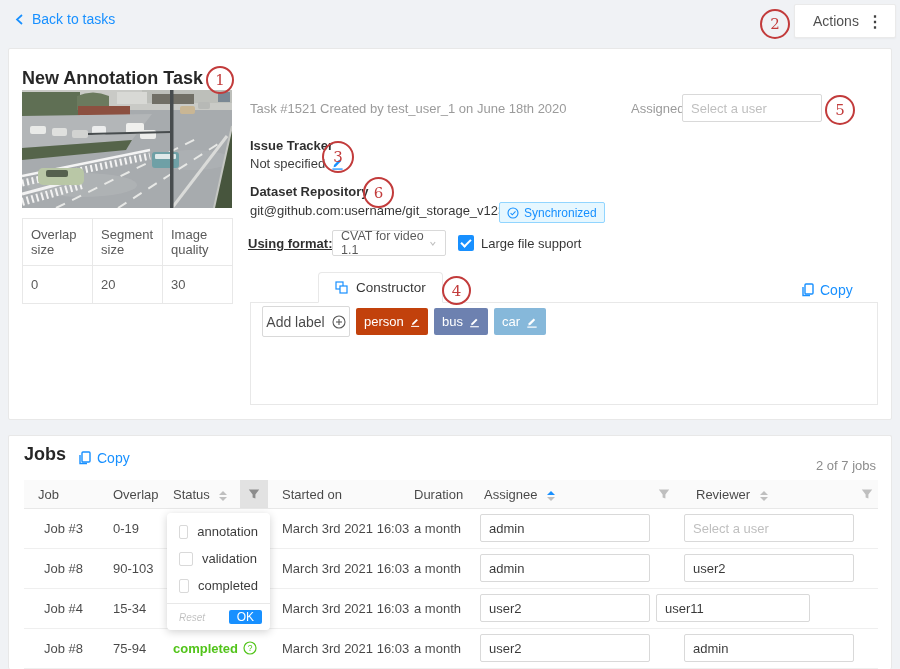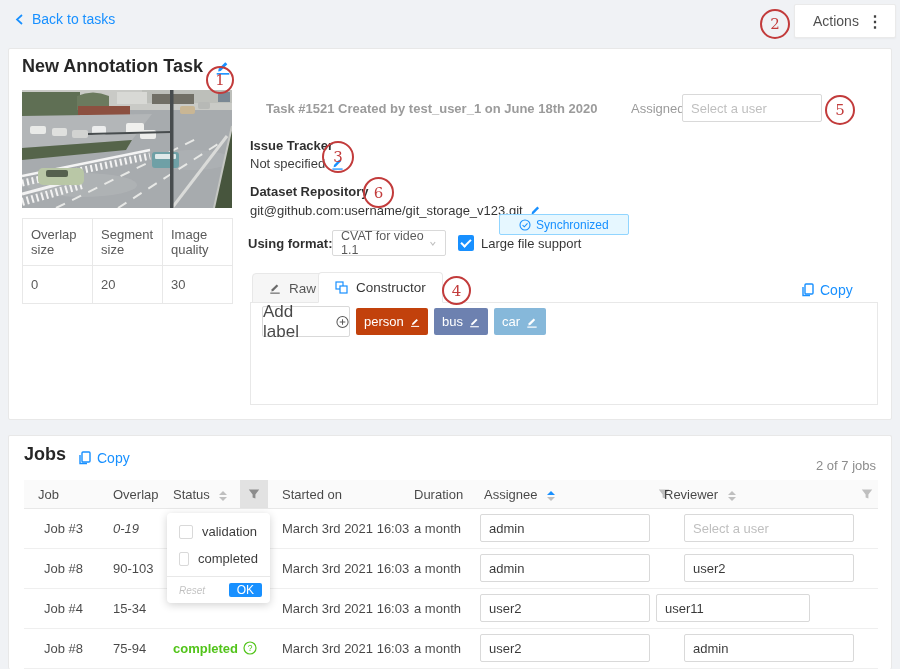--- a/index.html
+++ b/index.html
@@ -24,23 +24,23 @@
   .ptable .pv{padding:11px 8px;}
   
   .tab{position:absolute;height:30px;box-sizing:border-box;display:flex;align-items:center;gap:8px;
        padding:0 16px;border:1px solid #e8e8e8;border-radius:4px 4px 0 0;font-size:13.5px;cursor:pointer;}
   .tab.inactive{background:#f6f6f6;color:rgba(0,0,0,.66);}
   .tab.active{background:#fff;border-bottom:1px solid #fff;height:31px;z-index:3;color:rgba(0,0,0,.8);}
   .panel{position:absolute;background:#fff;border:1px solid #e8e8e8;box-sizing:border-box;z-index:1;}
   .chip{position:absolute;height:27px;box-sizing:border-box;display:flex;align-items:center;justify-content:center;
         gap:6px;color:#fff;border-radius:2px;font-size:13px;padding:0 8px;cursor:pointer;}
   .btn-outline{position:absolute;box-sizing:border-box;background:#fff;border:1px solid #d9d9d9;border-radius:2px;
-        display:flex;align-items:center;justify-content:center;gap:7px;font-size:17px;color:rgba(0,0,0,.72);cursor:pointer;}
-  .badge{position:absolute;display:flex;align-items:center;gap:5px;height:21px;padding:0 19px;box-sizing:border-box;
-        background:#e6f7ff;border:1px solid #91d5ff;border-radius:2px;color:#1890ff;font-size:12px;margin-top:12px;}
+        display:flex;align-items:center;justify-content:center;gap:7px;font-size:14px;color:rgba(0,0,0,.72);cursor:pointer;}
+  .badge{position:absolute;display:flex;align-items:center;gap:5px;height:21px;padding:0 7px;box-sizing:border-box;
+        background:#e6f7ff;border:1px solid #91d5ff;border-radius:2px;color:#1890ff;font-size:12px;}
   .select{position:absolute;box-sizing:border-box;background:#fff;border:1px solid #d9d9d9;border-radius:2px;
         height:26px;display:flex;align-items:center;justify-content:space-between;padding:0 8px;
         font-size:12.5px;color:rgba(0,0,0,.66);cursor:pointer;}
   .cb-on{position:absolute;width:16px;height:16px;background:#1890ff;border-radius:2px;}
   .cb-on::after{content:"";position:absolute;left:5px;top:2px;width:4px;height:8px;
         border:solid #fff;border-width:0 2px 2px 0;transform:rotate(45deg);}
   .cb-off{width:14px;height:14px;border:1px solid #d9d9d9;border-radius:2px;background:#fff;box-sizing:border-box;}
   
   .jheader{position:absolute;background:#fafafa;border-bottom:1px solid #e8e8e8;}
   .jrow{position:absolute;border-bottom:1px solid #efefef;}
@@ -80,21 +80,21 @@
     <span class="link" style="font-size:14px;">Back to tasks</span>
   </div>
 
   <div class="abs" style="left:794px;top:4px;width:102px;height:34px;background:#fff;border:1px solid #eaeaea;border-radius:2px;box-sizing:border-box;display:flex;align-items:center;justify-content:space-between;padding:0 12px 0 18px;box-shadow:0 1px 2px rgba(0,0,0,.04);cursor:pointer;">
     <span style="font-size:14px;color:rgba(0,0,0,.7);">Actions</span>
     <span class="ellipsis">⋮</span>
   </div>
 
   <div class="card" style="left:8px;top:48px;width:884px;height:372px;"></div>
 
-  <div class="abs row-flex" style="left:22px;top:56px;">
+  <div class="abs row-flex" style="left:22px;top:68px;flex-direction:column;">
     <span class="title">New Annotation Task</span>
     <svg width="16" height="16" viewBox="0 0 14 14" style="margin-left:6px;cursor:pointer;">
       <path d="M3.2 8.6 L9 2.8 L10.8 4.6 L5 10.4 L2.8 11 Z" fill="#1890ff"></path>
       <line x1="1.5" y1="13" x2="12.5" y2="13" stroke="#1890ff" stroke-width="1.4"></line>
     </svg>
   </div>
 
   <div class="abs" style="left:22px;top:90px;width:210px;height:118px;overflow:hidden;">
     <svg width="210" height="118" viewBox="0 0 210 118">
       <rect width="210" height="118" fill="#a7abae"></rect>
@@ -144,21 +144,21 @@
       <td>Image quality</td>
     </tr>
     <tr>
       <td class="pv">0</td>
       <td class="pv">20</td>
       <td class="pv">30</td>
     </tr>
   </tbody>
     </table>
 
-  <div class="abs gray" style="left:266px;top:101px;font-weight:bold;">Task #1521 Created by test_user_1 on June 18th 2020</div>
+  <div class="abs gray" style="left:250px;top:101px;">Task #1521 Created by test_user_1 on June 18th 2020</div>
   <div class="abs gray" style="left:631px;top:101px;">Assigned to</div>
   <input class="input abs" style="left: 682px; top: 94px; width: 140px;" placeholder="Select a user">
 
   <div class="abs bold" style="left:250px;top:138px;">Issue Tracker</div>
   <div class="abs row-flex" style="left:250px;top:156px;">
     <span>Not specified</span>
     <svg width="13" height="13" viewBox="0 0 14 14" style="cursor:pointer;">
       <path d="M3.2 8.6 L9 2.8 L10.8 4.6 L5 10.4 L2.8 11 Z" fill="#1890ff"></path>
       <line x1="1.5" y1="13" x2="12.5" y2="13" stroke="#1890ff" stroke-width="1.4"></line>
     </svg>
@@ -173,38 +173,31 @@
     </svg>
   </div>
   <div class="badge" style="left:499px;top:202px;">
     <svg width="12" height="12" viewBox="0 0 12 12">
       <circle cx="6" cy="6" r="5" fill="none" stroke="#1890ff" stroke-width="1.1"></circle>
       <path d="M3.6 6.2 L5.3 7.8 L8.5 4.4" fill="none" stroke="#1890ff" stroke-width="1.1"></path>
     </svg>
     <span>Synchronized</span>
   </div>
 
-  <div class="abs bold" style="left:248px;top:236px;">Using format:</div>
+  <div class="abs bold" style="left:248px;top:236px;text-decoration:underline;">Using format:</div>
   <div class="select" style="left:332px;top:230px;width:114px;">
     <span>CVAT for video 1.1</span>
     <svg width="9" height="9" viewBox="0 0 10 10">
       <path d="M2 3 L5 7 L8 3" fill="none" stroke="#bfbfbf" stroke-width="1.4"></path>
     </svg>
   </div>
   <span class="cb-on" style="left:458px;top:235px;"></span>
   <div class="abs" style="left:481px;top:236px;color:rgba(0,0,0,.8);text-align:right;">Large file support</div>
 
   <div class="panel" style="left:250px;top:302px;width:628px;height:103px;"></div>
-  <div class="tab inactive" style="left:252px;top:273px;">
-    <svg width="12" height="12" viewBox="0 0 14 14">
-      <path d="M3.2 8.6 L9 2.8 L10.8 4.6 L5 10.4 L2.8 11 Z" fill="#6a6a6a"></path>
-      <line x1="1.5" y1="13" x2="12.5" y2="13" stroke="#6a6a6a" stroke-width="1.4"></line>
-    </svg>
-    <span>Raw</span>
-  </div>
   <div class="tab active" style="left:318px;top:272px;">
     <svg width="13" height="13" viewBox="0 0 13 13">
       <rect x="1" y="1" width="7" height="7" fill="none" stroke="#1890ff" stroke-width="1.2"></rect>
       <rect x="5" y="5" width="7" height="7" fill="#fff" stroke="#1890ff" stroke-width="1.2"></rect>
     </svg>
     <span>Constructor</span>
   </div>
   <div class="abs row-flex" style="left:801px;top:282px;cursor:pointer;">
     <svg width="13" height="14" viewBox="0 0 13 14">
       <rect x="4" y="1" width="8" height="10" rx="1" fill="none" stroke="#1890ff" stroke-width="1.4"></rect>
@@ -276,35 +269,35 @@
     <span class="cell" style="left:460px;top:7px;">
       <span>Assignee</span>
       <span class="sorter">
           <i class="caret up on"></i>
           <i class="caret down"></i>
         </span>
     </span>
     <svg class="funnel" style="position:absolute;left:634px;top:8px;" width="12" height="12" viewBox="0 0 12 12">
       <path d="M0.8 1.6 h10.4 L7.4 6.6 V10.6 L4.6 9.5 V6.6 Z" fill="#bfbfbf"></path>
     </svg>
-    <span class="cell" style="left:640px;top:7px;">
+    <span class="cell" style="left:672px;top:7px;">
       <span>Reviewer</span>
       <span class="sorter">
           <i class="caret up"></i>
           <i class="caret down"></i>
         </span>
     </span>
     <svg class="funnel" style="position:absolute;left:837px;top:8px;" width="12" height="12" viewBox="0 0 12 12">
       <path d="M0.8 1.6 h10.4 L7.4 6.6 V10.6 L4.6 9.5 V6.6 Z" fill="#bfbfbf"></path>
     </svg>
   </div>
 
   <div class="jrow" style="left:24px;top:508px;width:854px;height:40px;">
     <span class="cell link" style="left:20px;top:13px;">Job #3</span>
-    <span class="cell" style="left:89px;top:13px;font-style:italic;">0-19</span>
+    <span class="cell" style="left:89px;top:13px;">0-19</span>
     <span class="cell" style="left:258px;top:13px;">March 3rd 2021 16:03</span>
     <span class="cell" style="left:390px;top:13px;">a month</span>
     <input class="input abs" style="left: 456px; top: 6px; width: 170px;" value="admin">
     <input class="input abs" style="left: 660px; top: 6px; width: 170px;" placeholder="Select a user">
   </div>
 
   <div class="jrow" style="left:24px;top:548px;width:854px;height:40px;">
     <span class="cell link" style="left:20px;top:13px;">Job #8</span>
     <span class="cell" style="left:89px;top:13px;">90-103</span>
     <span class="cell" style="left:258px;top:13px;">March 3rd 2021 16:03</span>
@@ -331,20 +324,24 @@
       <text x="7" y="10" text-anchor="middle" font-size="8.5" fill="#52c41a" font-family="Liberation Sans, sans-serif">?</text>
     </svg>
     <span class="cell" style="left:258px;top:13px;">March 3rd 2021 16:03</span>
     <span class="cell" style="left:390px;top:13px;">a month</span>
     <input class="input abs" style="left: 456px; top: 6px; width: 170px;" value="user2">
     <input class="input abs" style="left: 660px; top: 6px; width: 170px;" value="admin">
   </div>
 
   <div class="dropdown" style="left:167px;top:513px;width:103px;">
     <div style="padding:5px 0 4px 0;">
+      <div class="dd-item">
+        <span class="cb-off"></span>
+        <span>annotation</span>
+      </div>
       <div class="dd-item">
         <span class="cb-off"></span>
         <span>validation</span>
       </div>
       <div class="dd-item">
         <span class="cb-off"></span>
         <span>completed</span>
       </div>
     </div>
     <div class="dd-footer">

